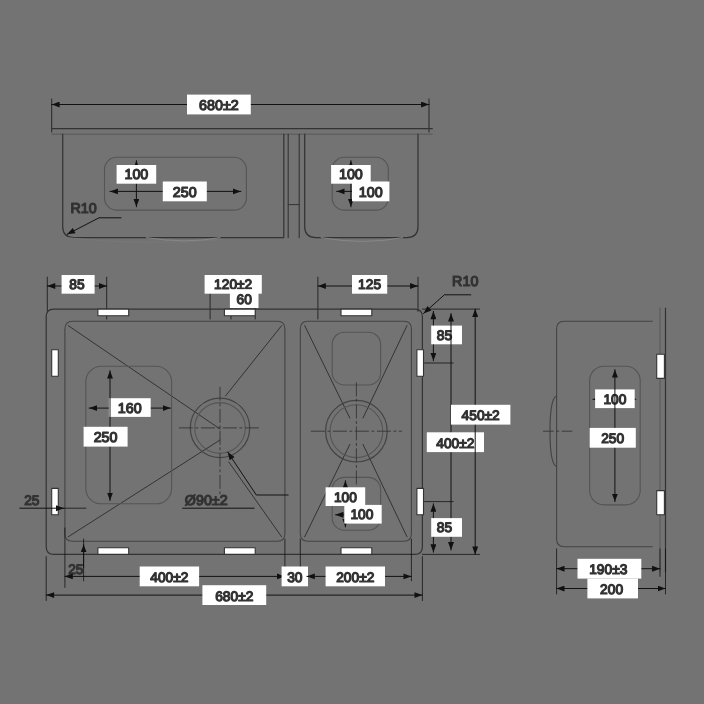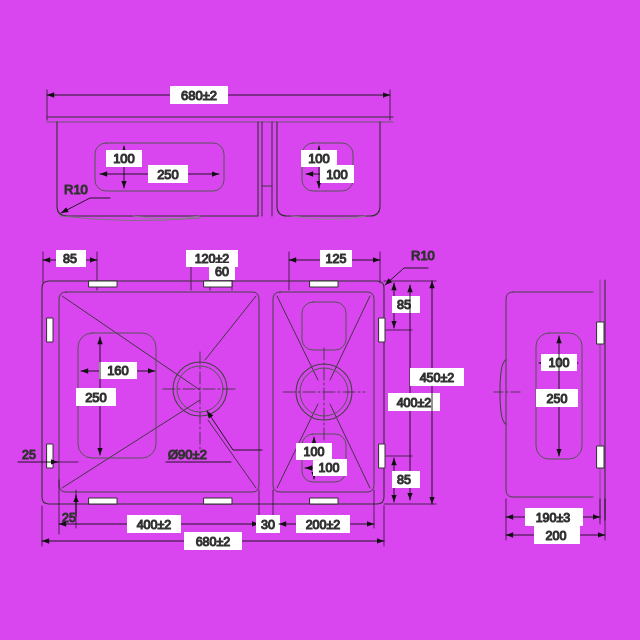--- a/index.html
+++ b/index.html
@@ -1,18 +1,18 @@
 <!DOCTYPE html>
 <html><head>
 <meta charset="utf-8">
 <style>
   html,body{margin:0;padding:0;background:#ffffff;}
   body{width:640px;height:640px;overflow:hidden;
        font-family:"Liberation Sans","DejaVu Sans",sans-serif;}
-  #stage{position:relative;width:640px;height:640px;background:#d946ef;}
+  #stage{position:relative;width:640px;height:640px;background:#737373;}
   svg{display:block;}
   text{font-family:"Liberation Sans","DejaVu Sans",sans-serif;fill:#1a1a1a;}
 </style>
 </head>
 <body>
 
 <div id="stage">
 <svg width="640" height="640" viewBox="0 0 640 640">
 
   <defs>

